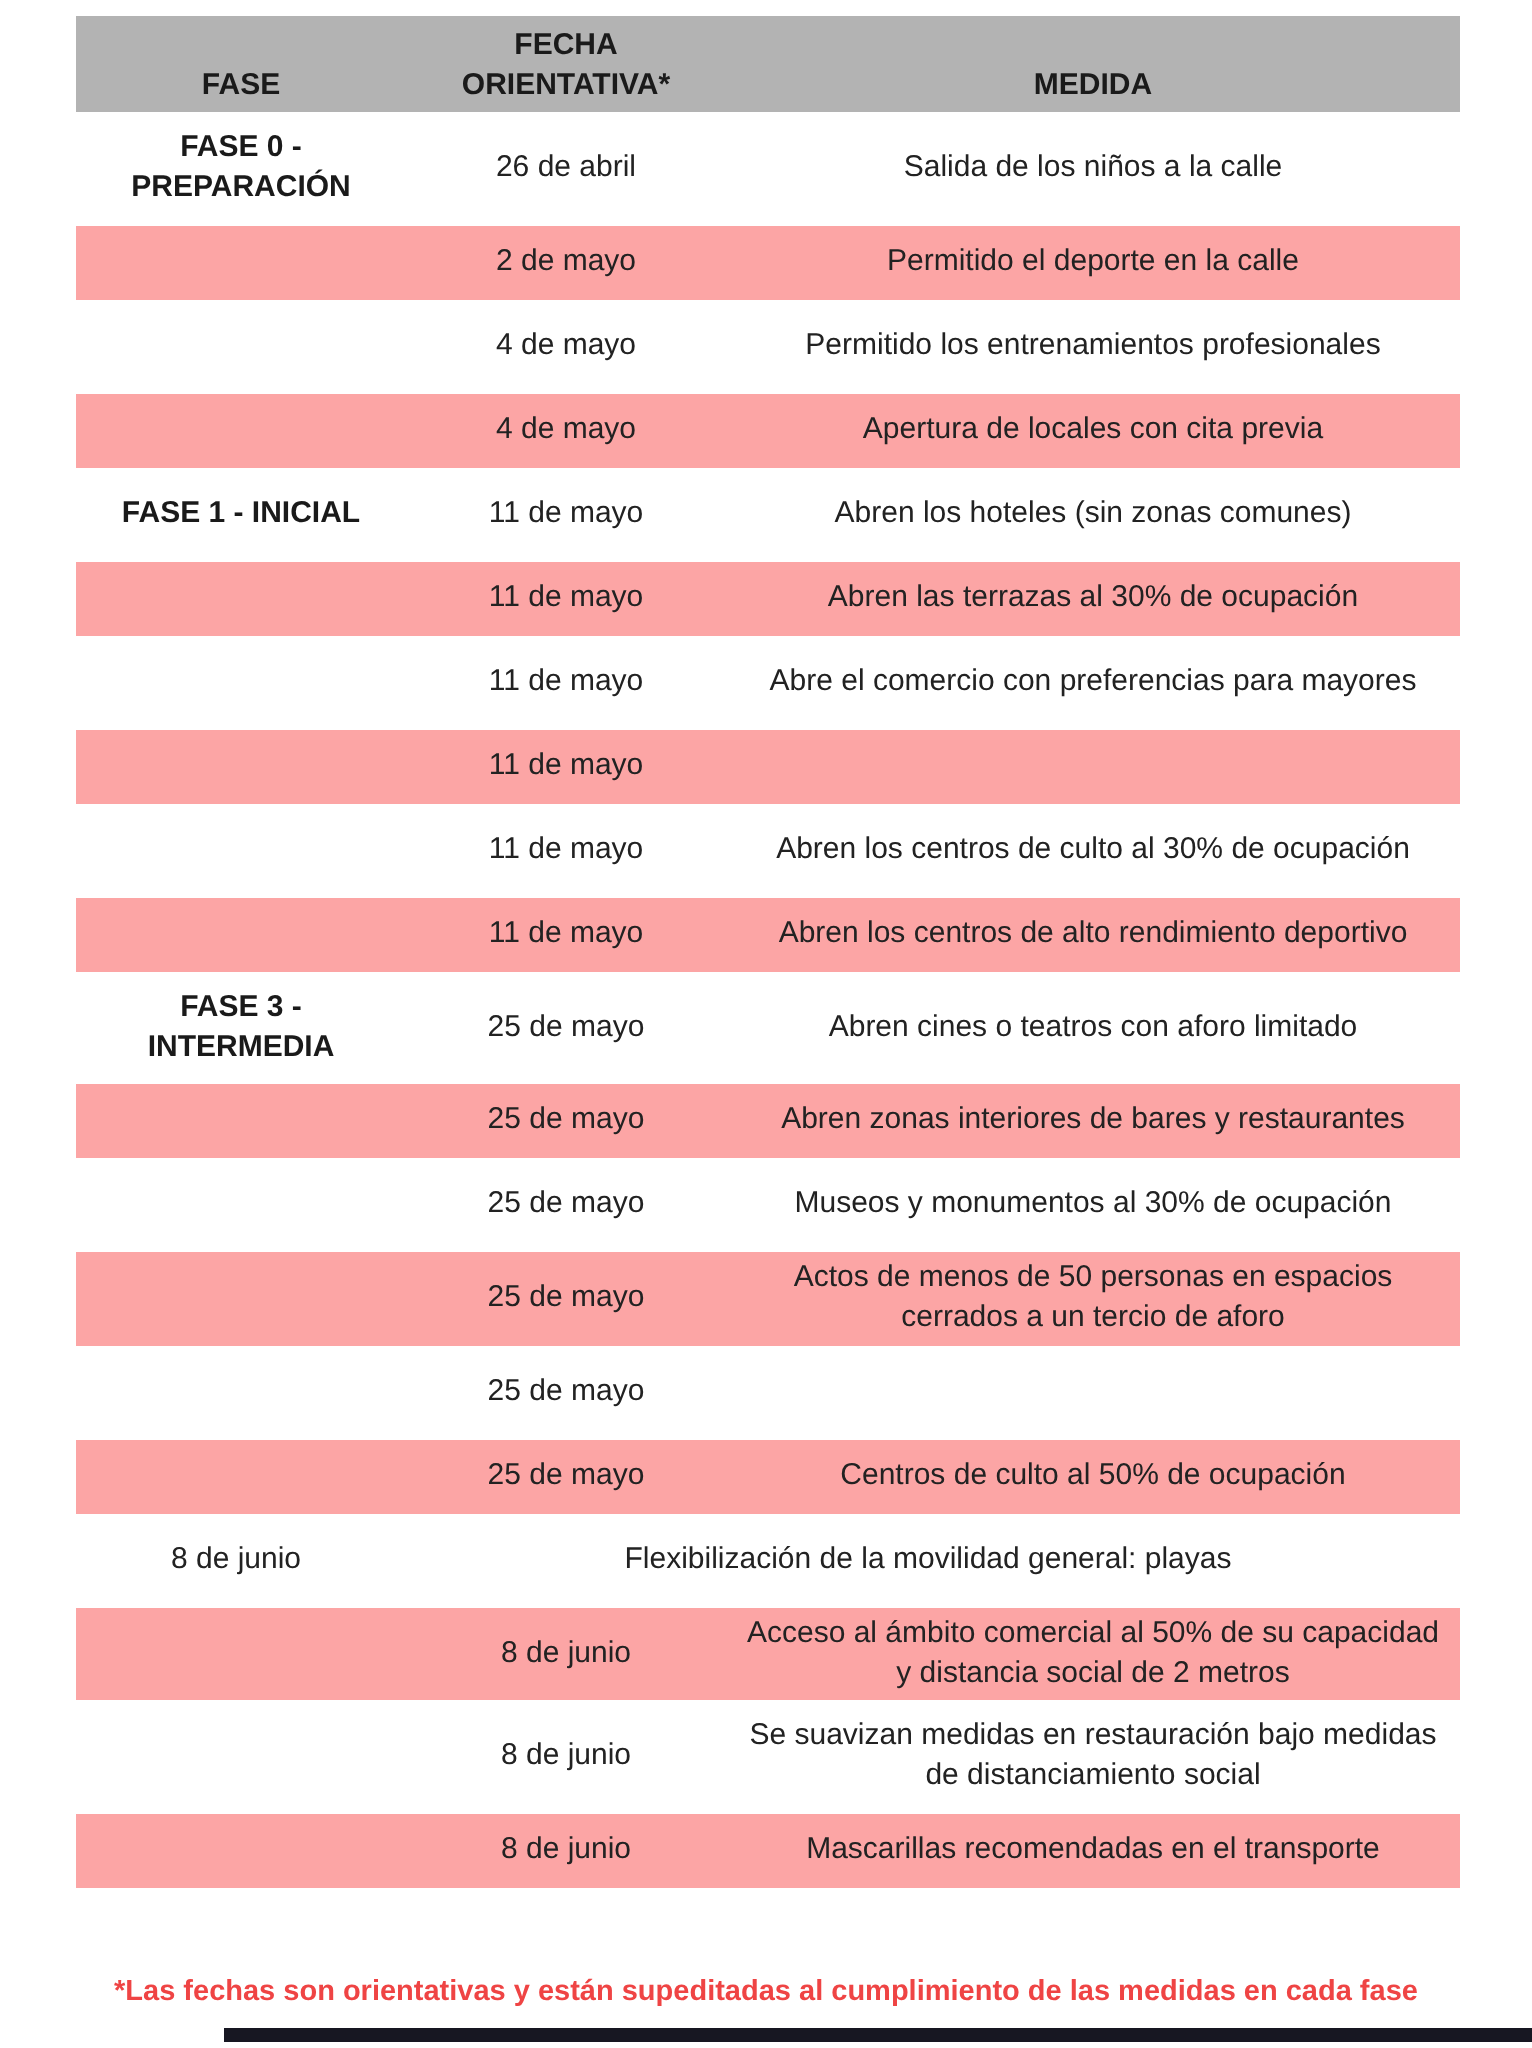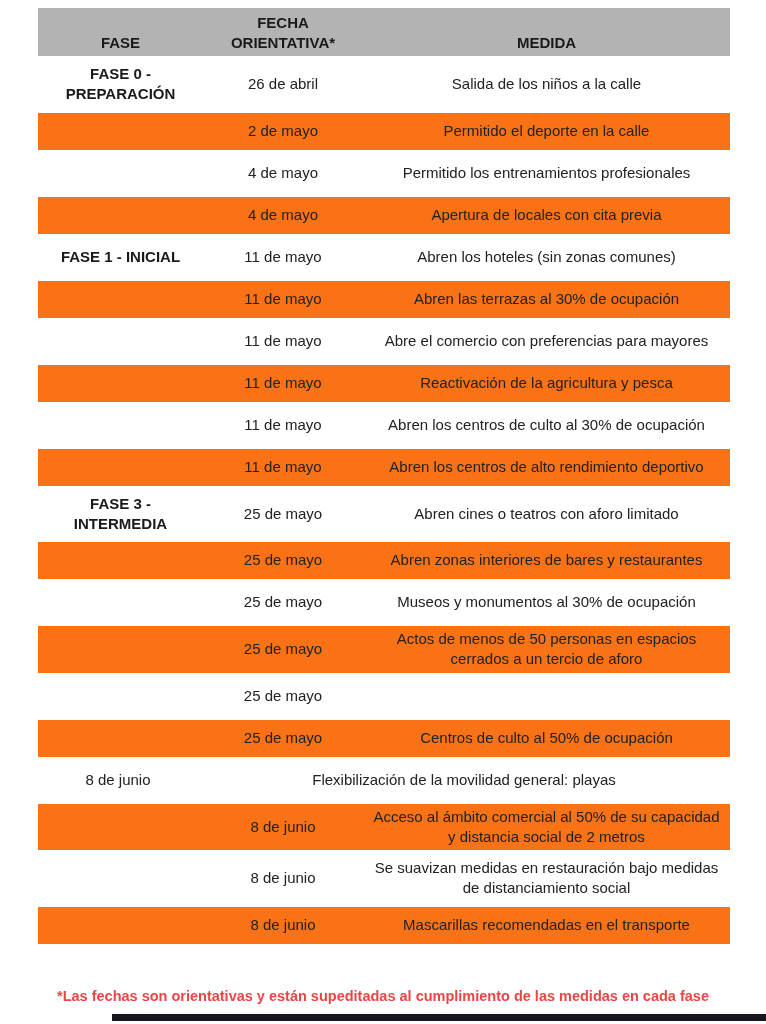--- a/index.html
+++ b/index.html
@@ -21,21 +21,21 @@
     display: flex;
     flex-direction: column;
     gap: 5px;
   }
   .row {
     display: flex;
     align-items: center;
     min-height: 37px;
     background: #ffffff;
   }
-  .row.shaded { background: #f97316; }
+  .row.shaded { background: #fca5a5; }
   .row.header-row {
     background: #b3b3b3;
     min-height: 48px;
     align-items: flex-end;
   }
   .cell {
     text-align: center;
     padding: 3px 8px;
     font-size: 15px;
     line-height: 1.35;
@@ -111,21 +111,20 @@
         <div class="cell medida">Abren las terrazas al 30% de ocupación</div>
       </div>
       <div class="row">
         <div class="cell fase"></div>
         <div class="cell fecha">11 de mayo</div>
         <div class="cell medida">Abre el comercio con preferencias para mayores</div>
       </div>
       <div class="row shaded">
         <div class="cell fase"></div>
         <div class="cell fecha">11 de mayo</div>
-        <div class="cell medida">Reactivación de la agricultura y pesca</div>
       </div>
       <div class="row">
         <div class="cell fase"></div>
         <div class="cell fecha">11 de mayo</div>
         <div class="cell medida">Abren los centros de culto al 30% de ocupación</div>
       </div>
       <div class="row shaded">
         <div class="cell fase"></div>
         <div class="cell fecha">11 de mayo</div>
         <div class="cell medida">Abren los centros de alto rendimiento deportivo</div>

